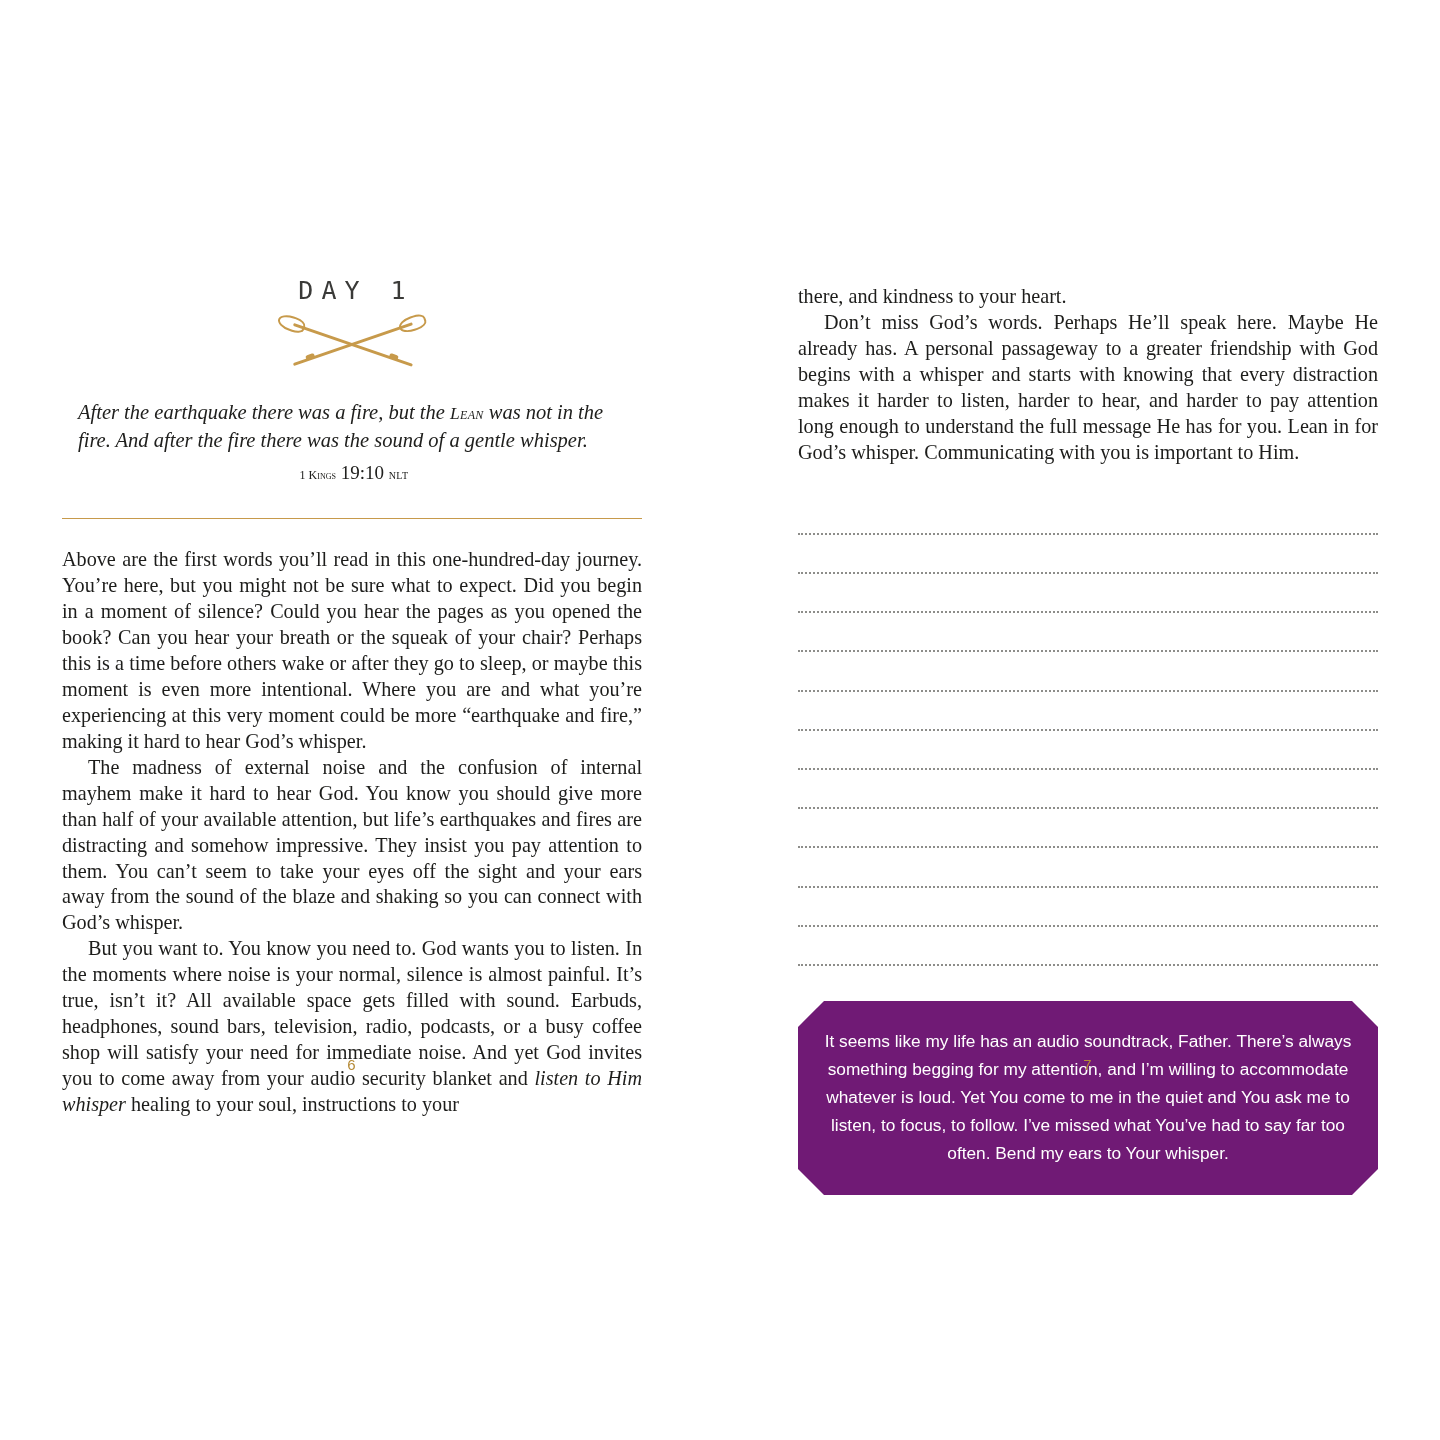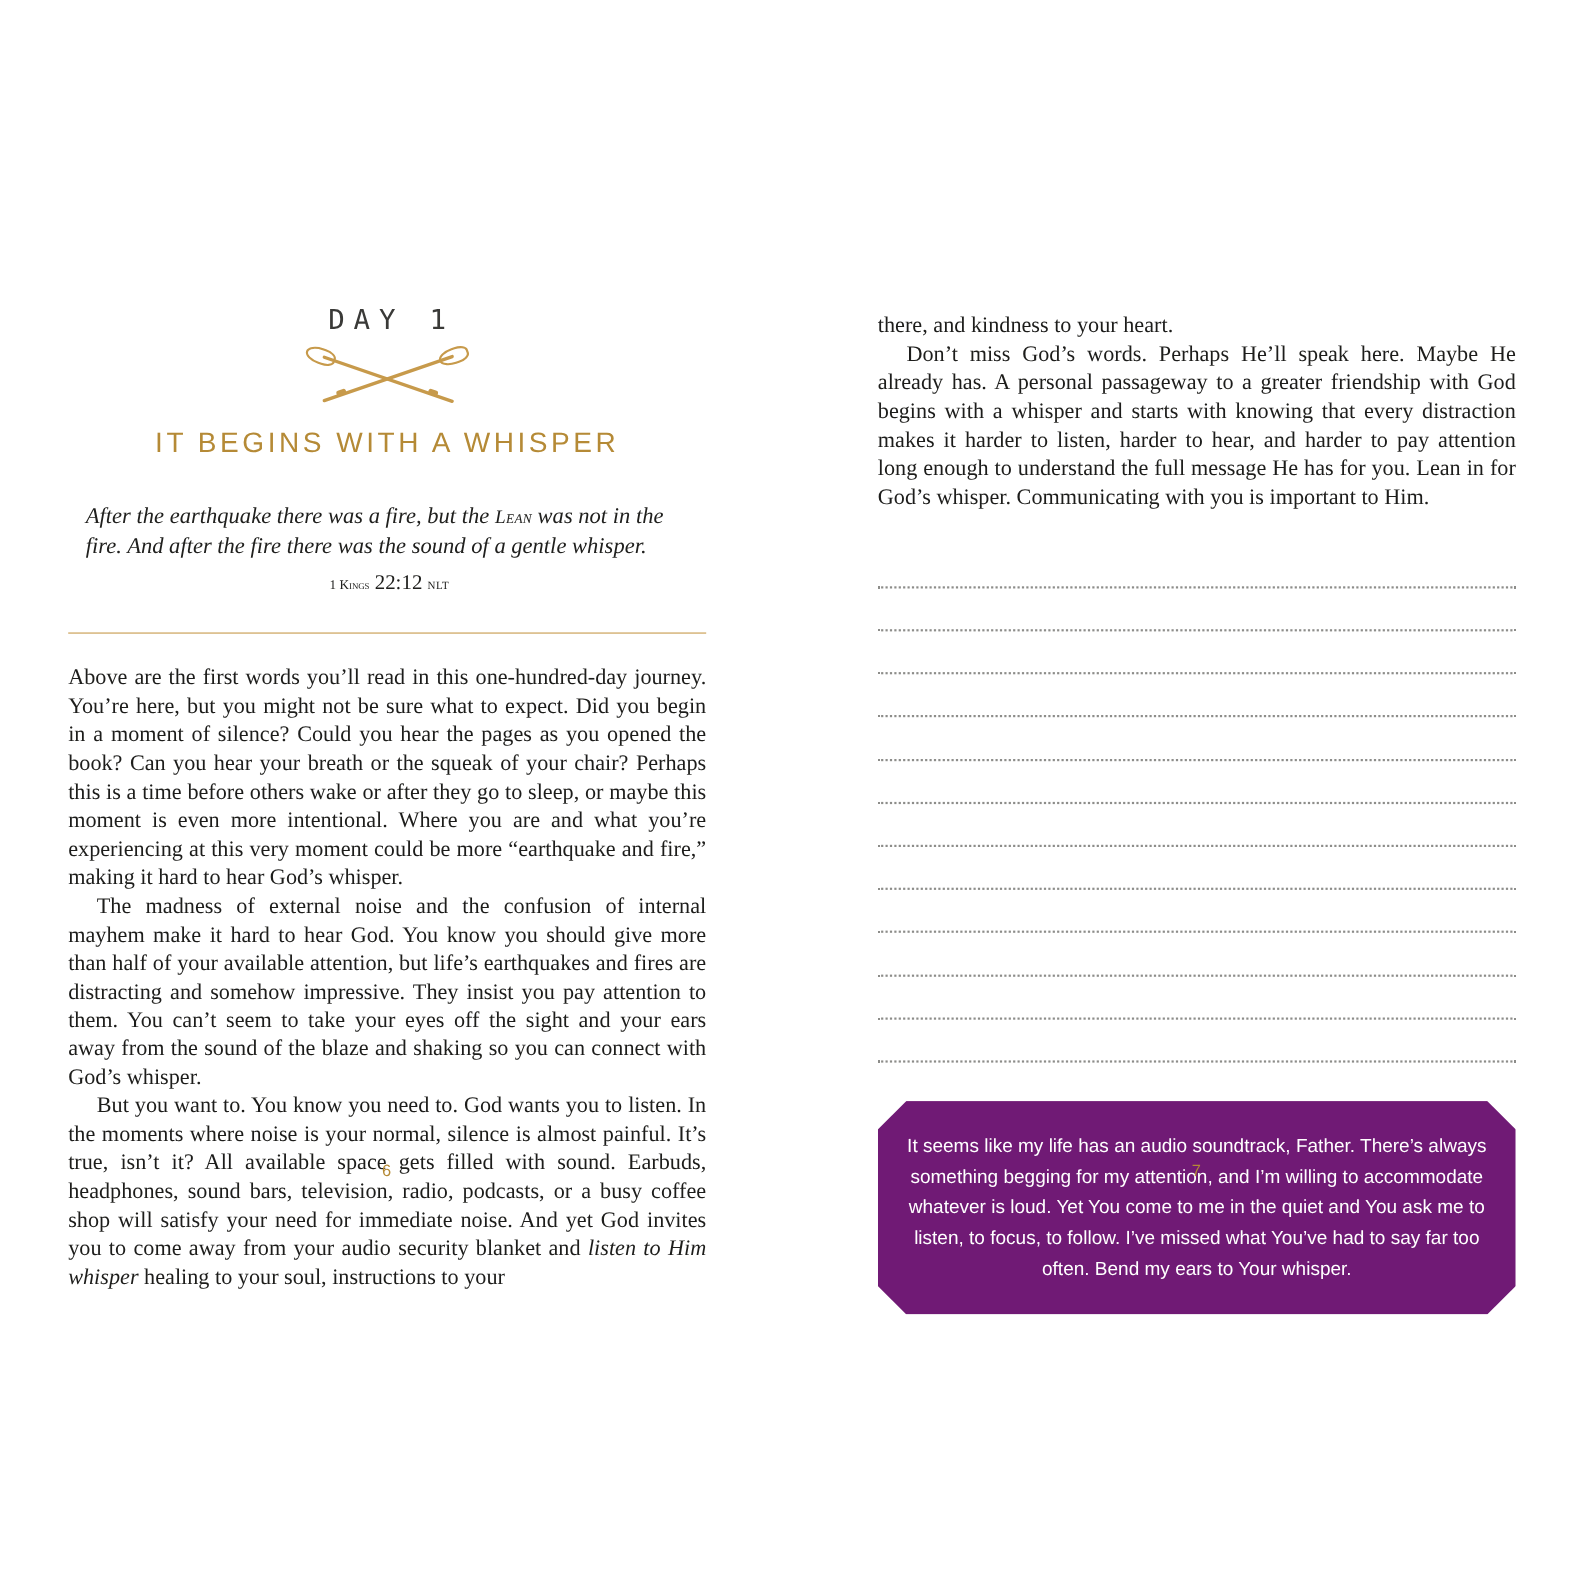--- a/index.html
+++ b/index.html
@@ -206,26 +206,25 @@
         <div class="shaft"></div>
         <div class="grip right"></div>
       </div>
       <div class="oar oar-b">
         <div class="blade right"></div>
         <div class="shaft"></div>
         <div class="grip left"></div>
       </div>
     </div>
 
-    <div class="chapter-title">IT BEGINS WITH A WHISPER</div>
 
     <div class="verse">
       <span>After the earthquake there was a fire, but the </span><span class="smallcaps">Lean</span><span> was not in the fire. And after the fire there was the sound of a gentle whisper.</span>
       <div class="verse-ref">
-        <span class="sc">1 Kings</span><span> 22:12 </span><span class="ver">nlt</span>
+        <span class="sc">1 Kings</span><span> 19:10 </span><span class="ver">nlt</span>
       </div>
     </div>
 
     <div class="rule"></div>
 
     <div class="body-text">
       <p>Above are the first words you’ll read in this one-hundred-day journey. You’re here, but you might not be sure what to expect. Did you begin in a moment of silence? Could you hear the pages as you opened the book? Can you hear your breath or the squeak of your chair? Perhaps this is a time before others wake or after they go to sleep, or maybe this moment is even more intentional. Where you are and what you’re experiencing at this very moment could be more “earthquake and fire,” making it hard to hear God’s whisper.</p>
       <p>The madness of external noise and the confusion of internal mayhem make it hard to hear God. You know you should give more than half of your available attention, but life’s earthquakes and fires are distracting and somehow impressive. They insist you pay attention to them. You can’t seem to take your eyes off the sight and your ears away from the sound of the blaze and shaking so you can connect with God’s whisper.</p>
       <p><span>But you want to. You know you need to. God wants you to listen. In the moments where noise is your normal, silence is almost painful. It’s true, isn’t it? All available space gets filled with sound. Earbuds, headphones, sound bars, television, radio, podcasts, or a busy coffee shop will satisfy your need for immediate noise. And yet God invites you to come away from your audio security blanket and </span><em>listen to Him whisper</em><span> healing to your soul, instructions to your</span></p>
     </div>

